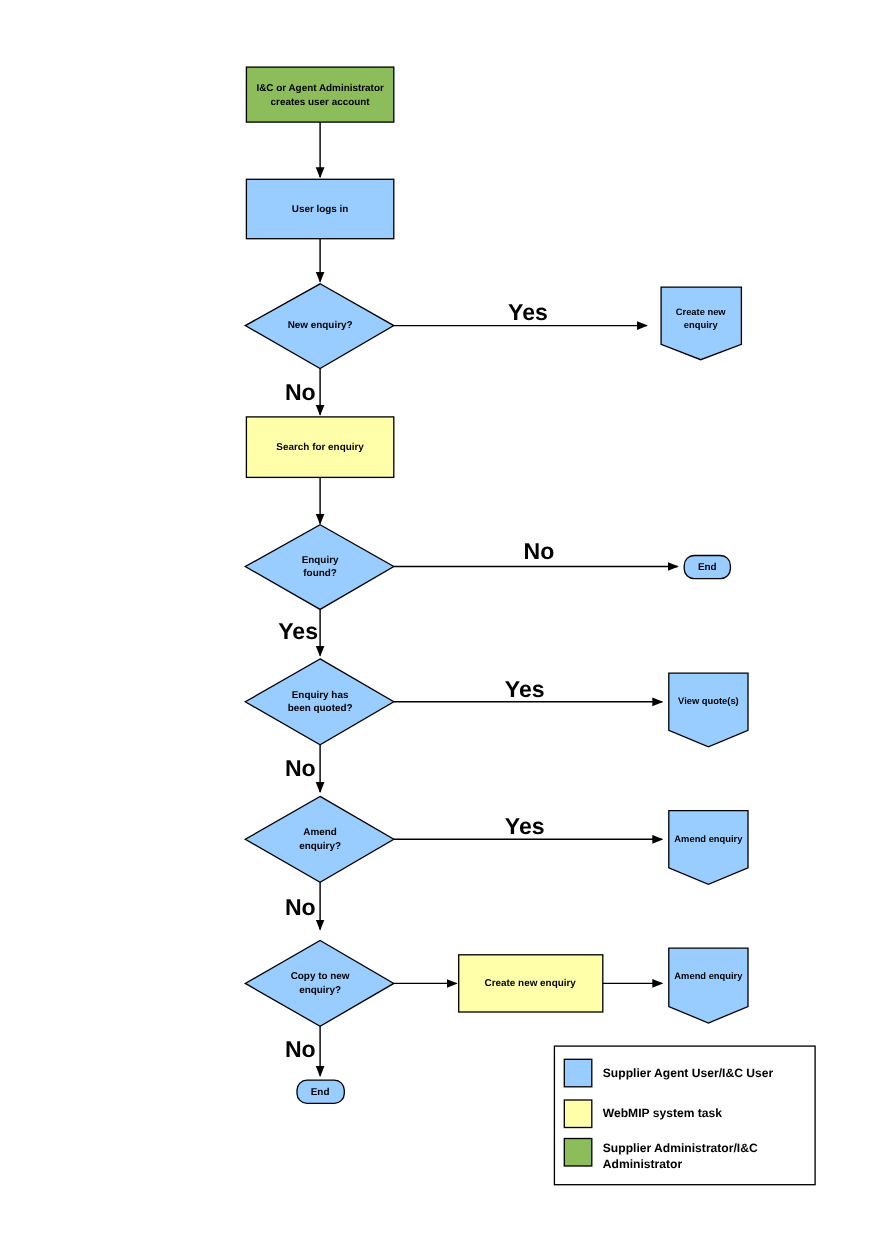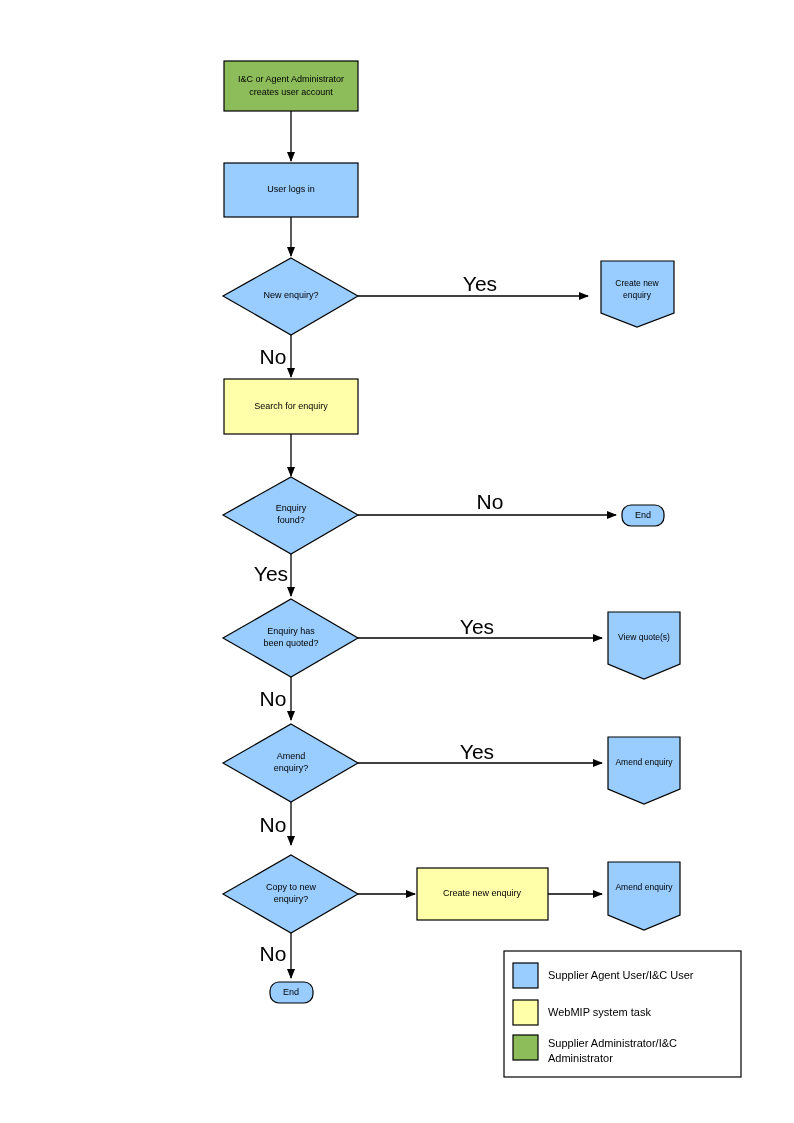--- a/index.html
+++ b/index.html
@@ -9,20 +9,21 @@
   }
   body {
     font-family: "Liberation Sans", sans-serif;
   }
   #canvas {
     position: relative;
     width: 794px;
     height: 1123px;
     background: #ffffff;
     overflow: hidden;
+    font-weight: bold;
   }
   #flow-svg {
     position: absolute;
     left: 0;
     top: 0;
     width: 794px;
     height: 1123px;
   }
   .shape-label {
     font-family: "Liberation Sans", sans-serif;

